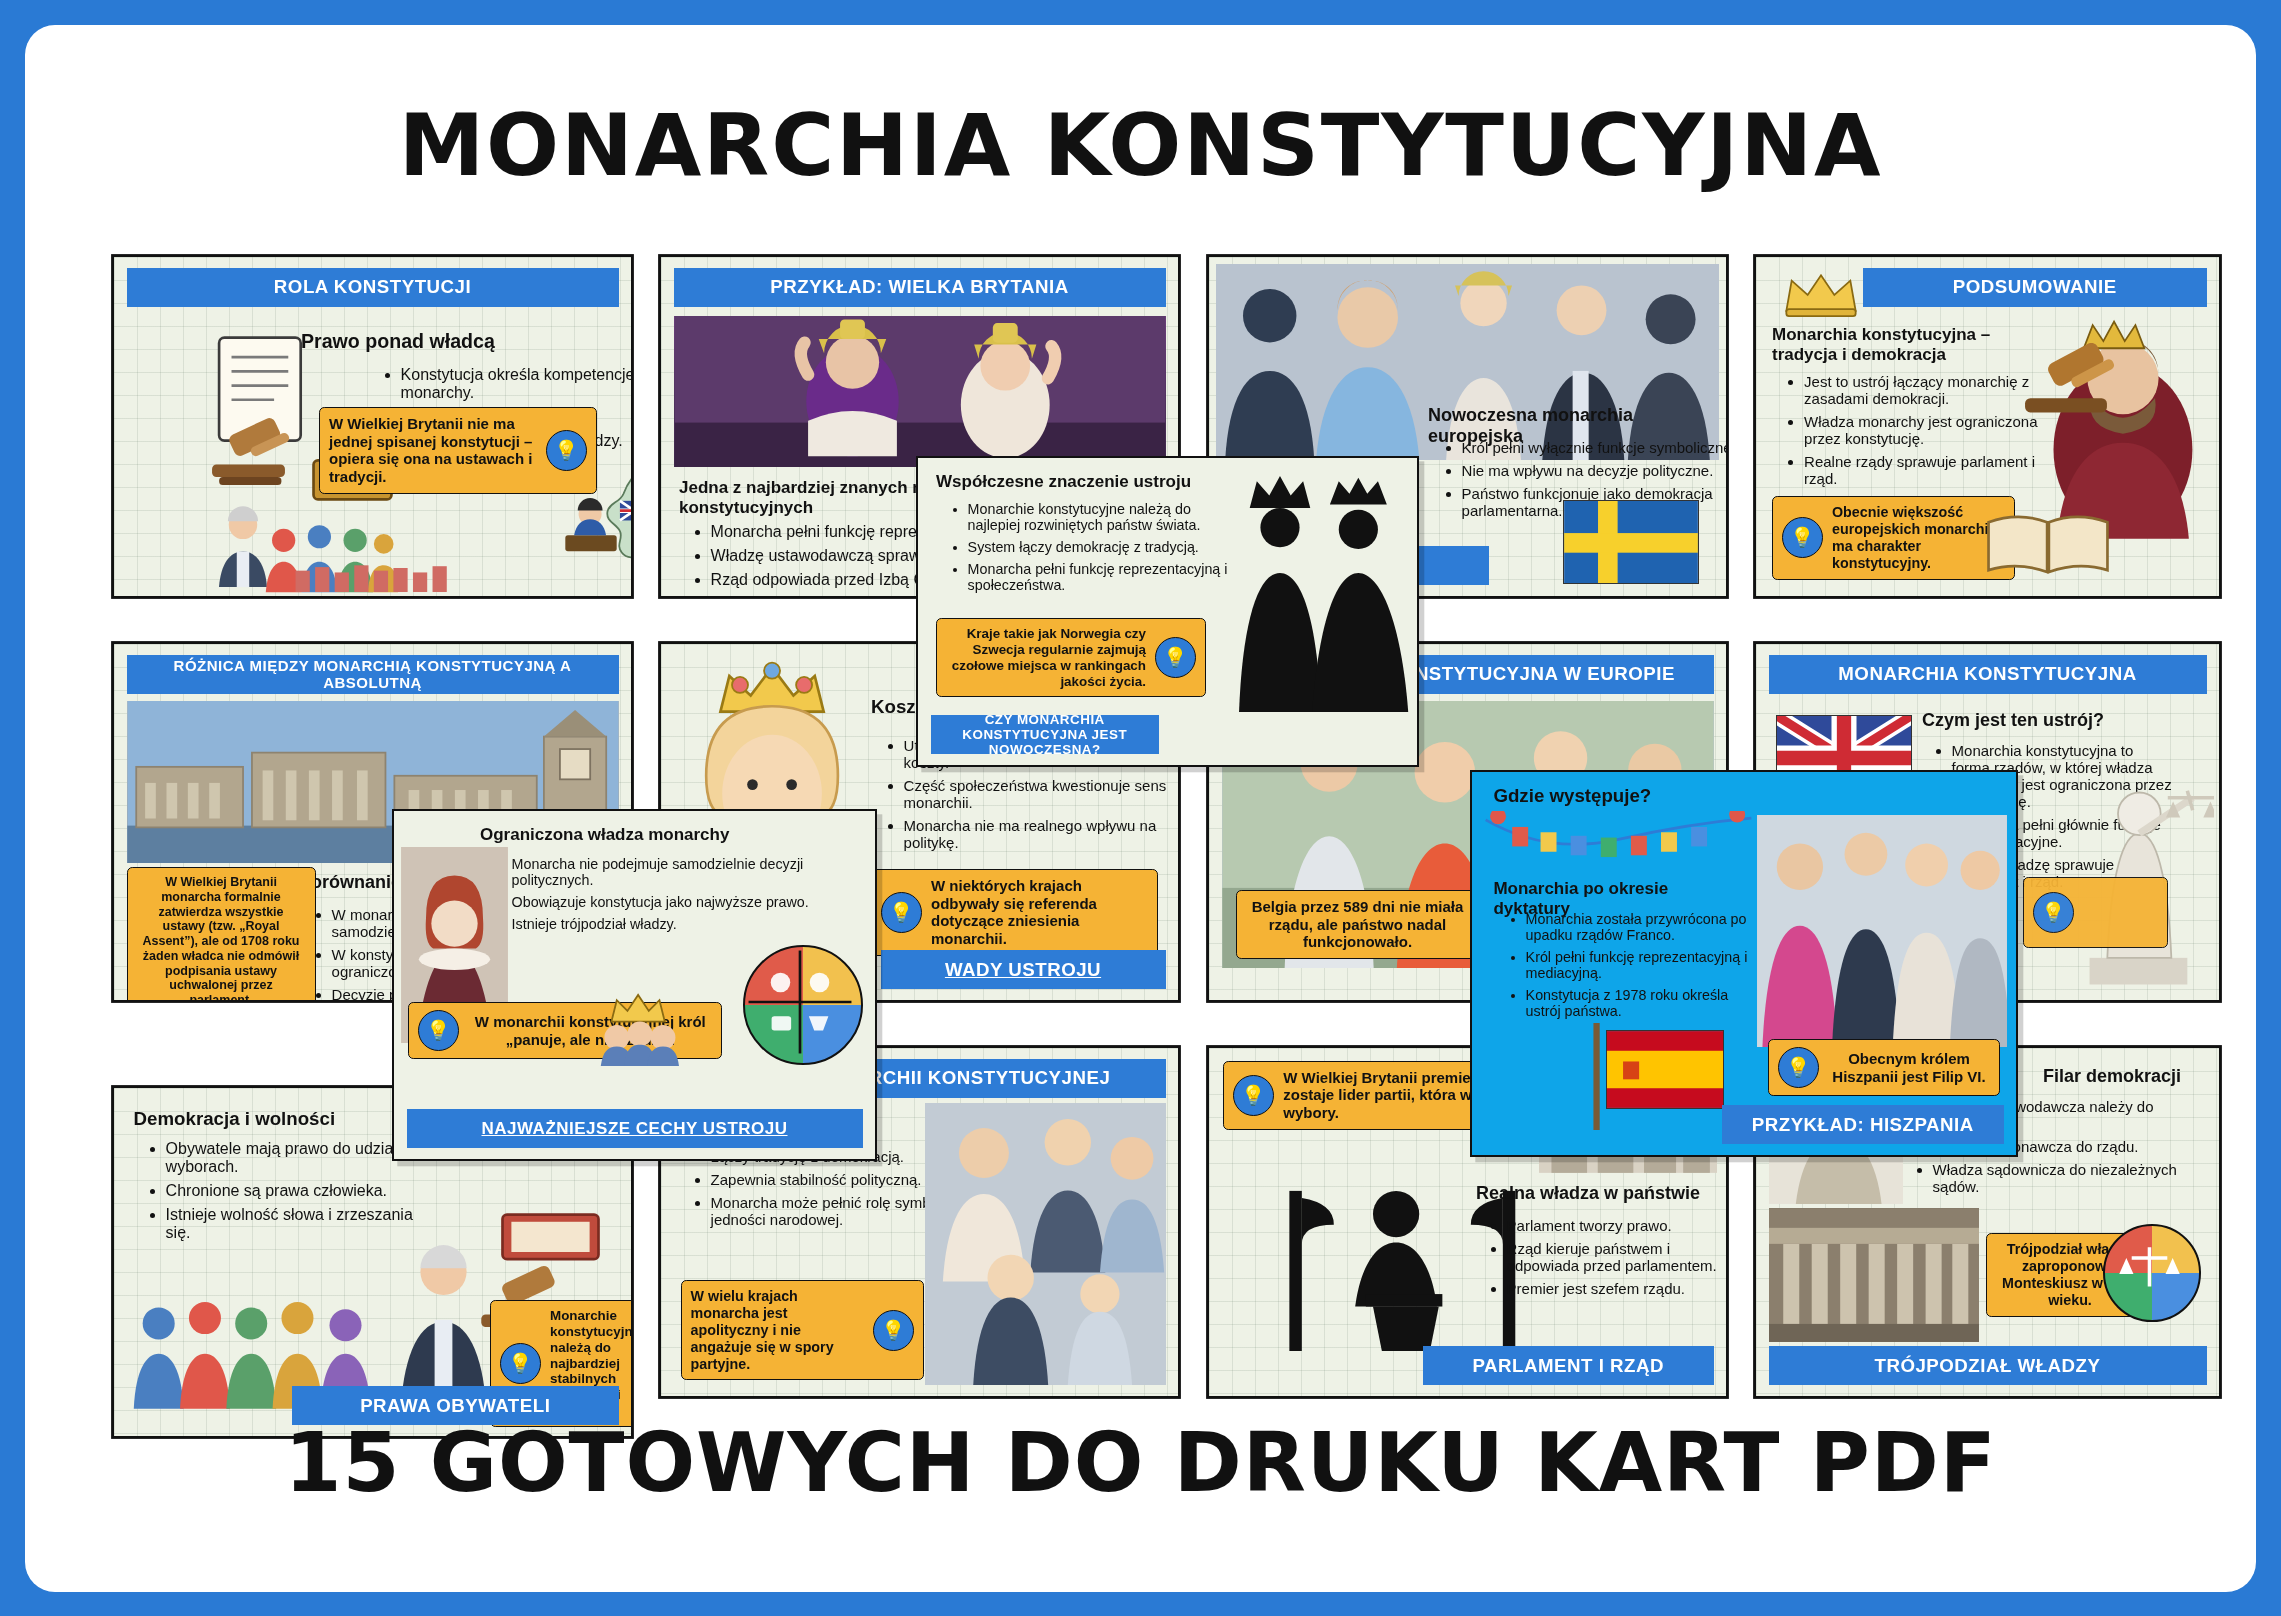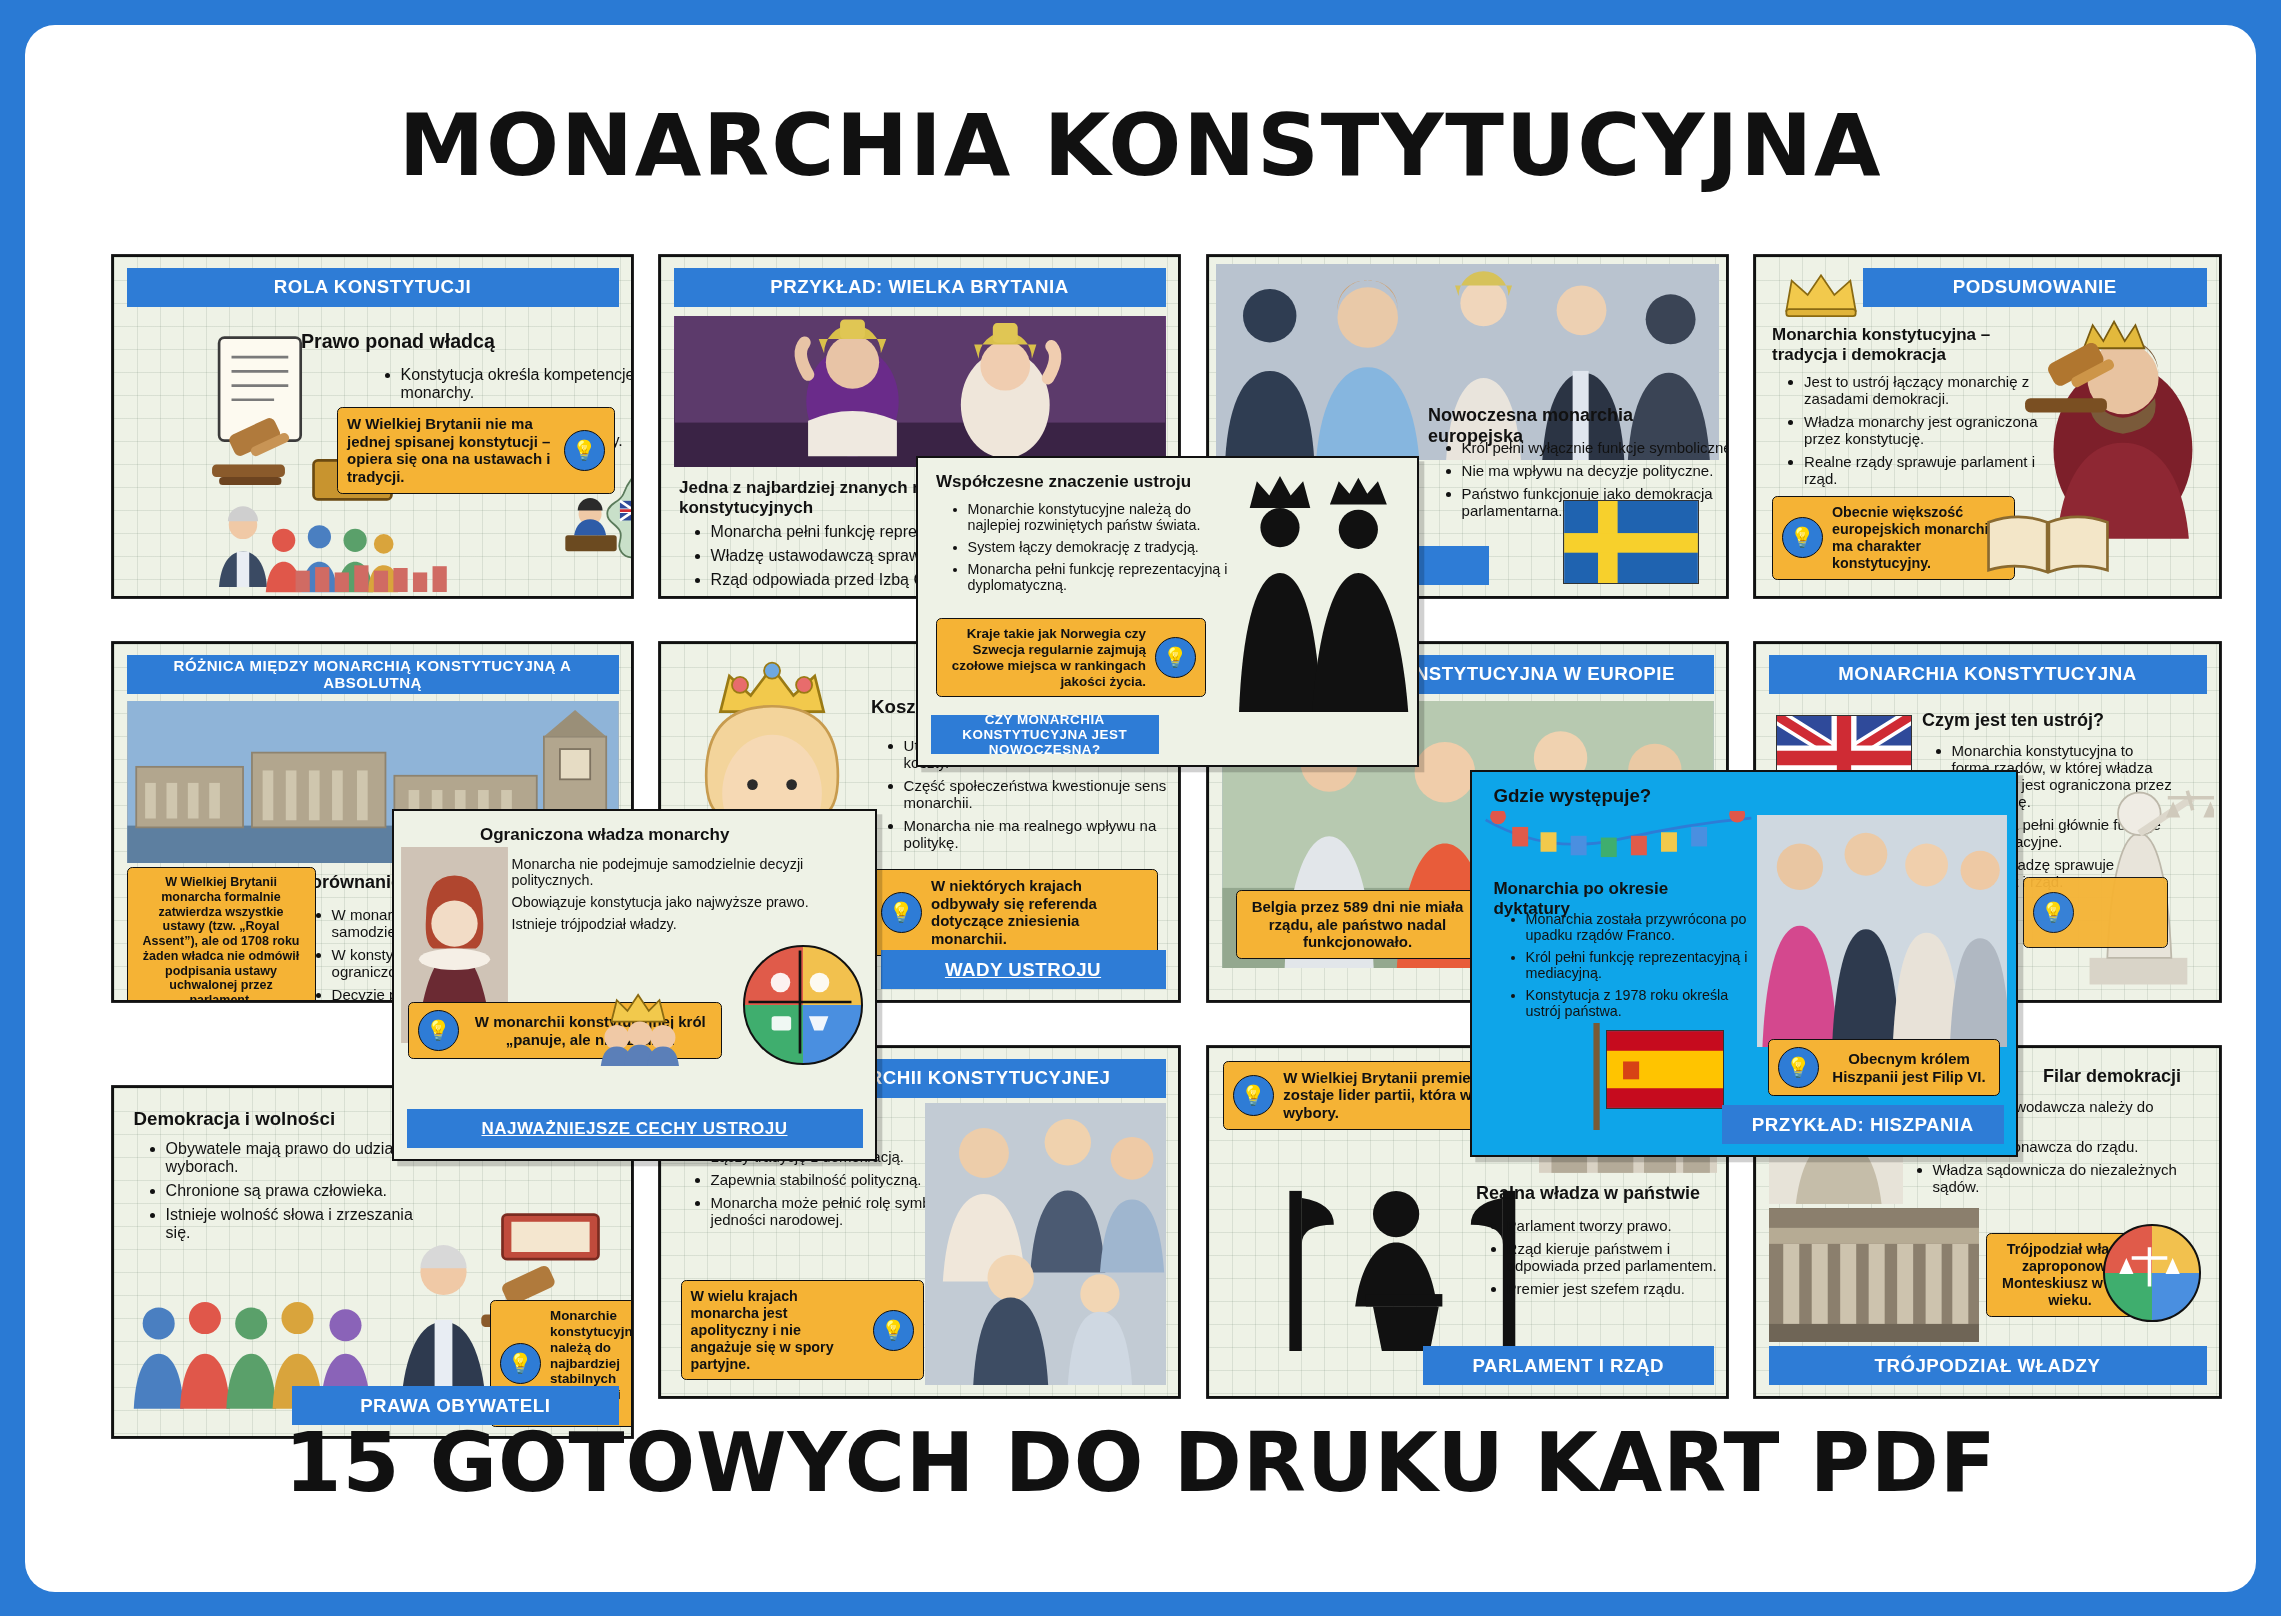--- a/index.html
+++ b/index.html
@@ -126,21 +126,21 @@
           </g>
         <g fill="#5aa06a">
             <circle cx="102" cy="26" r="13"></circle>
             <path d="M82 84c2-24 10-34 20-34s18 10 20 34z"></path>
           </g>
         <g fill="#d9a43c">
             <circle cx="134" cy="30" r="11"></circle>
             <path d="M116 84c2-21 8-30 18-30s16 9 18 30z"></path>
           </g>
       </svg>
-      <div class="tipbox" style="left:223px;top:150px;width:258px;font-size:15px;">
+      <div class="tipbox" style="left:205px;top:150px;width:258px;font-size:15px;">
         <span>W Wielkiej Brytanii nie ma jednej spisanej konstytucji – opiera się ona na ustawach i tradycji.</span>
         <span class="bulb">💡</span>
       </div>
       <svg style="position:absolute;left:481px;top:210px;" width="98" height="98" viewBox="0 0 110 110">
         <path d="M52 8c10 2 18 10 14 20-3 8 6 10 10 18 5 10-6 16-4 26 2 9-10 14-16 22-6 9-20 10-26 2-7-9 2-16-2-24-4-9-16-10-14-22 2-10 14-10 18-20 4-11 12-24 20-22z" fill="#c9e0c9" stroke="#5a7a5a" stroke-width="2"></path>
         <rect x="28" y="38" width="32" height="22" fill="#2f4a9a"></rect>
         <path d="M28 38l32 22M60 38L28 60" stroke="#fff" stroke-width="3"></path>
         <path d="M44 38v22M28 49h32" stroke="#fff" stroke-width="5"></path>
         <path d="M44 38v22M28 49h32" stroke="#cf2b34" stroke-width="3"></path>
       </svg>
@@ -588,21 +588,21 @@
       </div>
       <div class="banner bottom">TRÓJPODZIAŁ WŁADZY</div>
     </div>
 
     <div class="overlay" style="left:891px;top:431px;width:499px;height:307px;background:#eef2e6;">
       <div class="bg-grid"></div>
       <div class="ttl" style="position:absolute;left:18px;top:14.3px;width:285px;font-size:17px;">Współczesne znaczenie ustroju</div>
       <ul class="b" style="position:absolute;left:30px;top:43px;width:267px;font-size:14.3px;color:#111;">
         <li>Monarchie konstytucyjne należą do najlepiej rozwiniętych państw świata.</li>
         <li>System łączy demokrację z tradycją.</li>
-        <li>Monarcha pełni funkcję reprezentacyjną i dyplomatyczną.</li>
+        <li>Monarcha pełni funkcję reprezentacyjną i społeczeństwa.</li>
       </ul>
       <svg style="position:absolute;right:7.1px;top:9px;" width="187" height="245" viewBox="0 0 210 275">
         <g fill="#111">
           <path d="M30 46l8-30 14 16 12-22 12 22 14-16 8 30z"></path>
           <circle cx="64" cy="68" r="22"></circle>
           <path d="M18 275c4-104 22-156 46-156s42 52 46 156z"></path>
           <path d="M120 42l10-26 12 14 10-18 10 18 12-14 10 26z"></path>
           <circle cx="152" cy="70" r="22"></circle>
           <path d="M100 275c8-104 28-156 52-156s48 52 56 156z"></path>
         </g>

